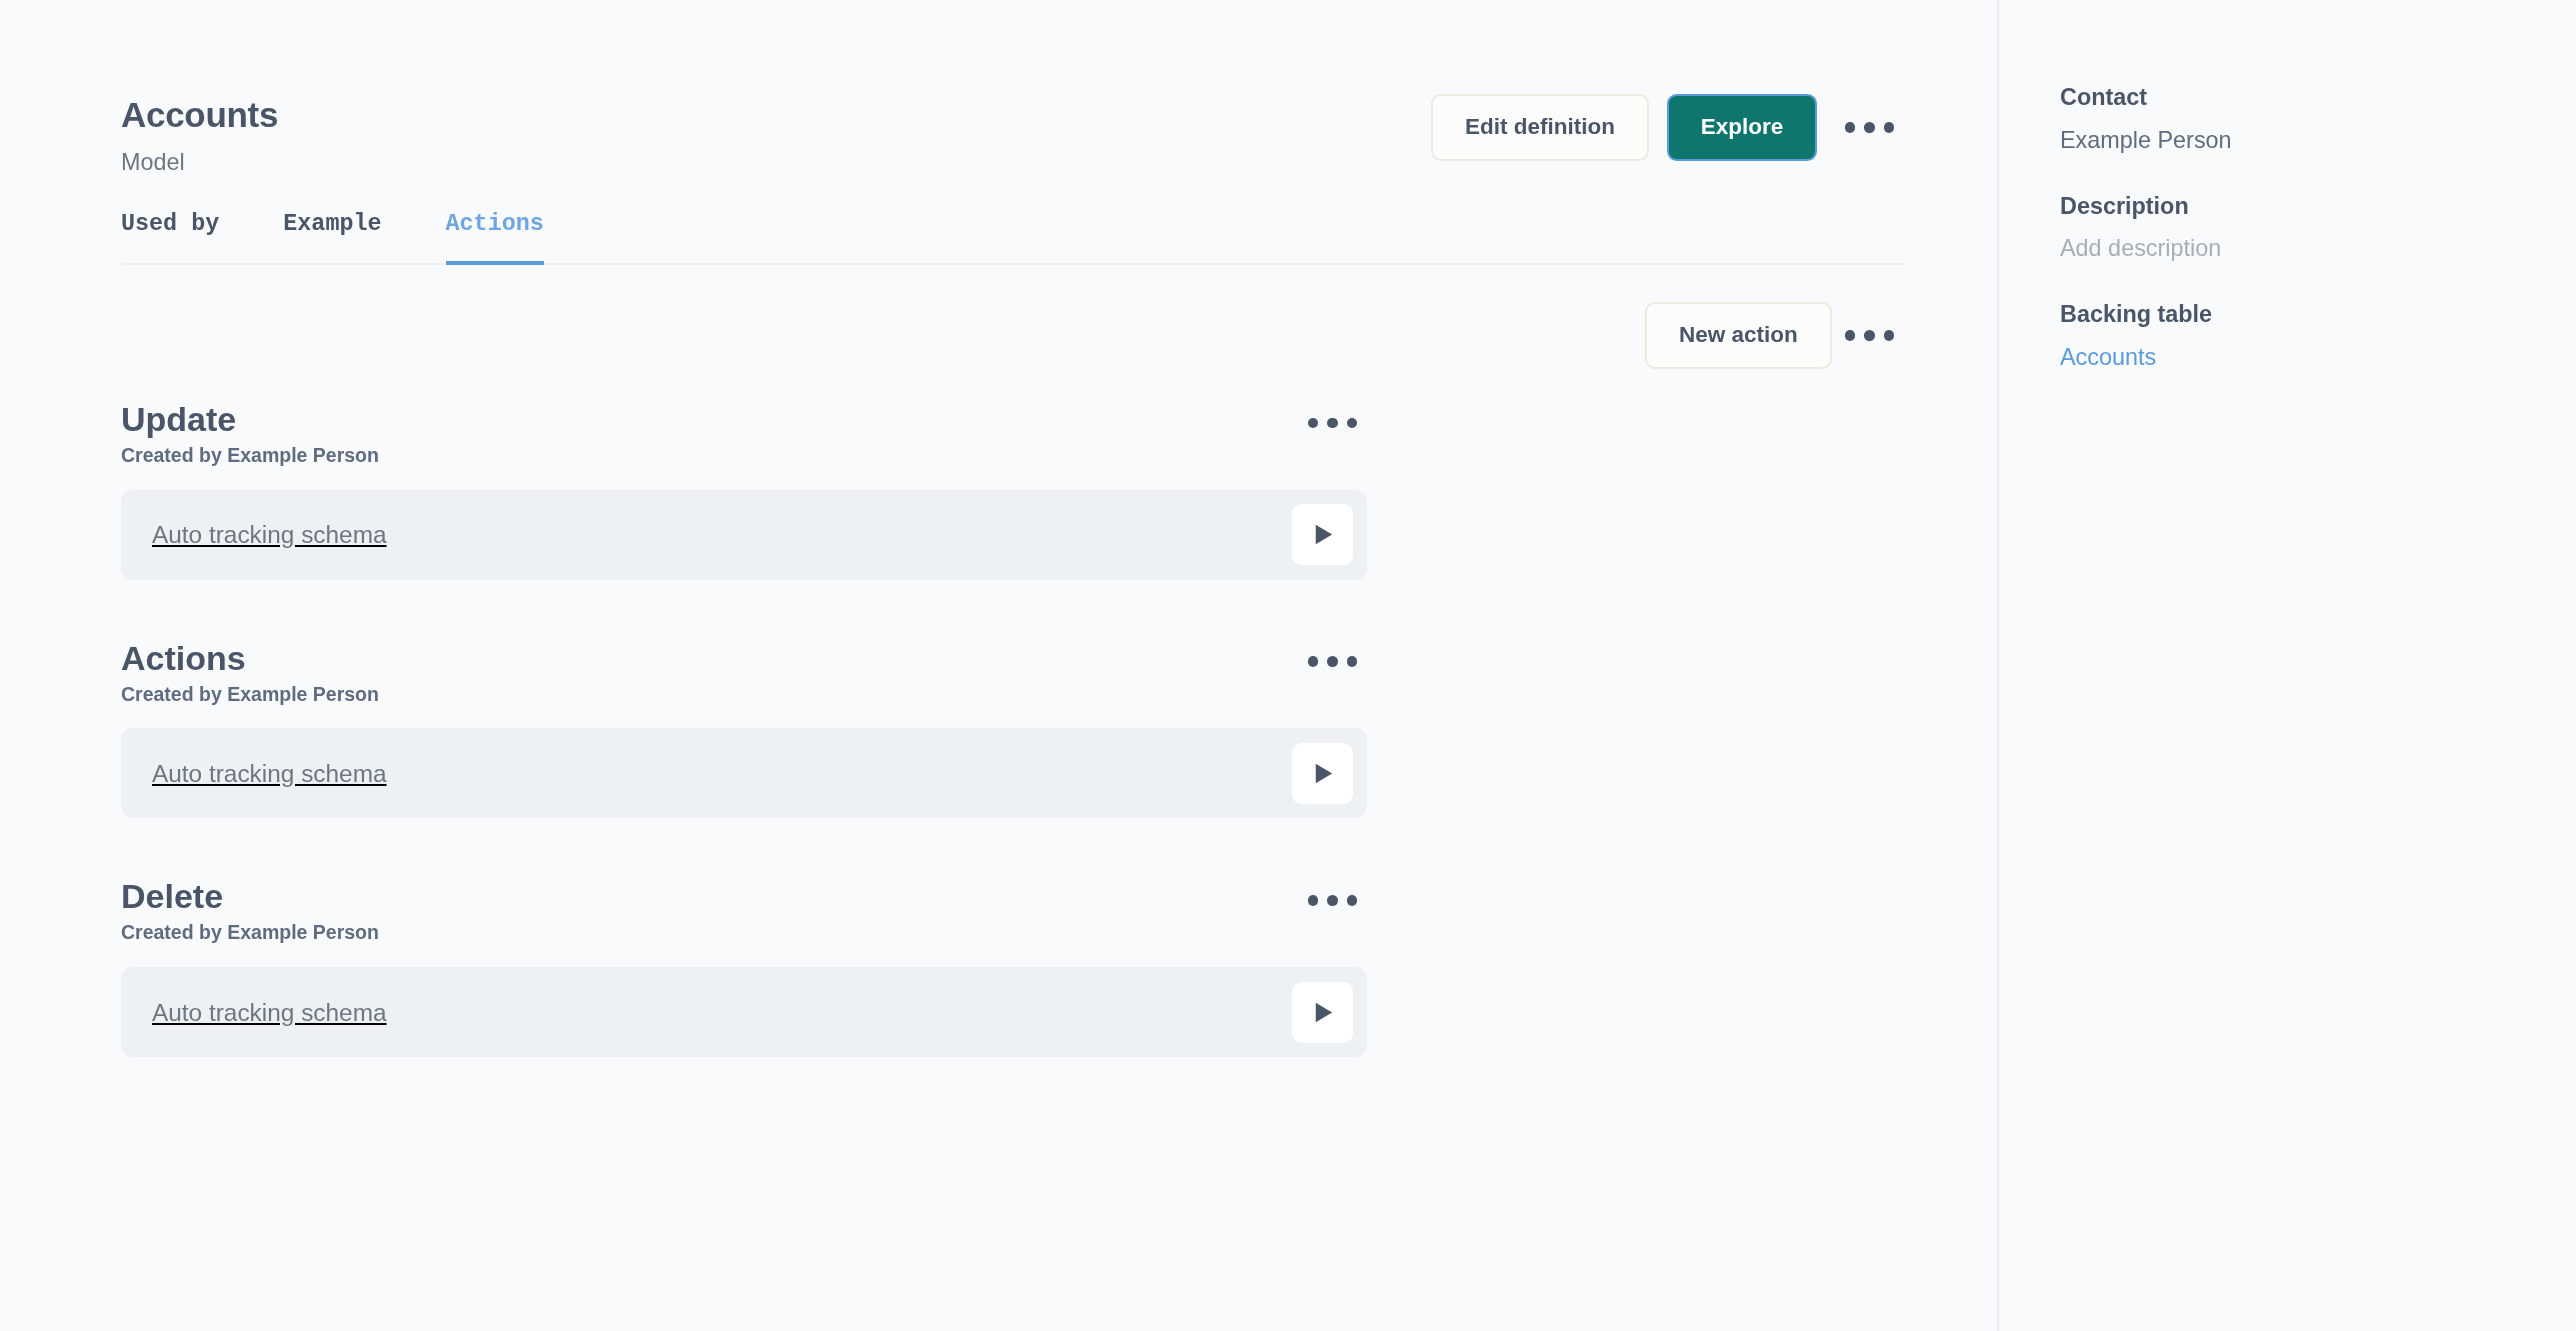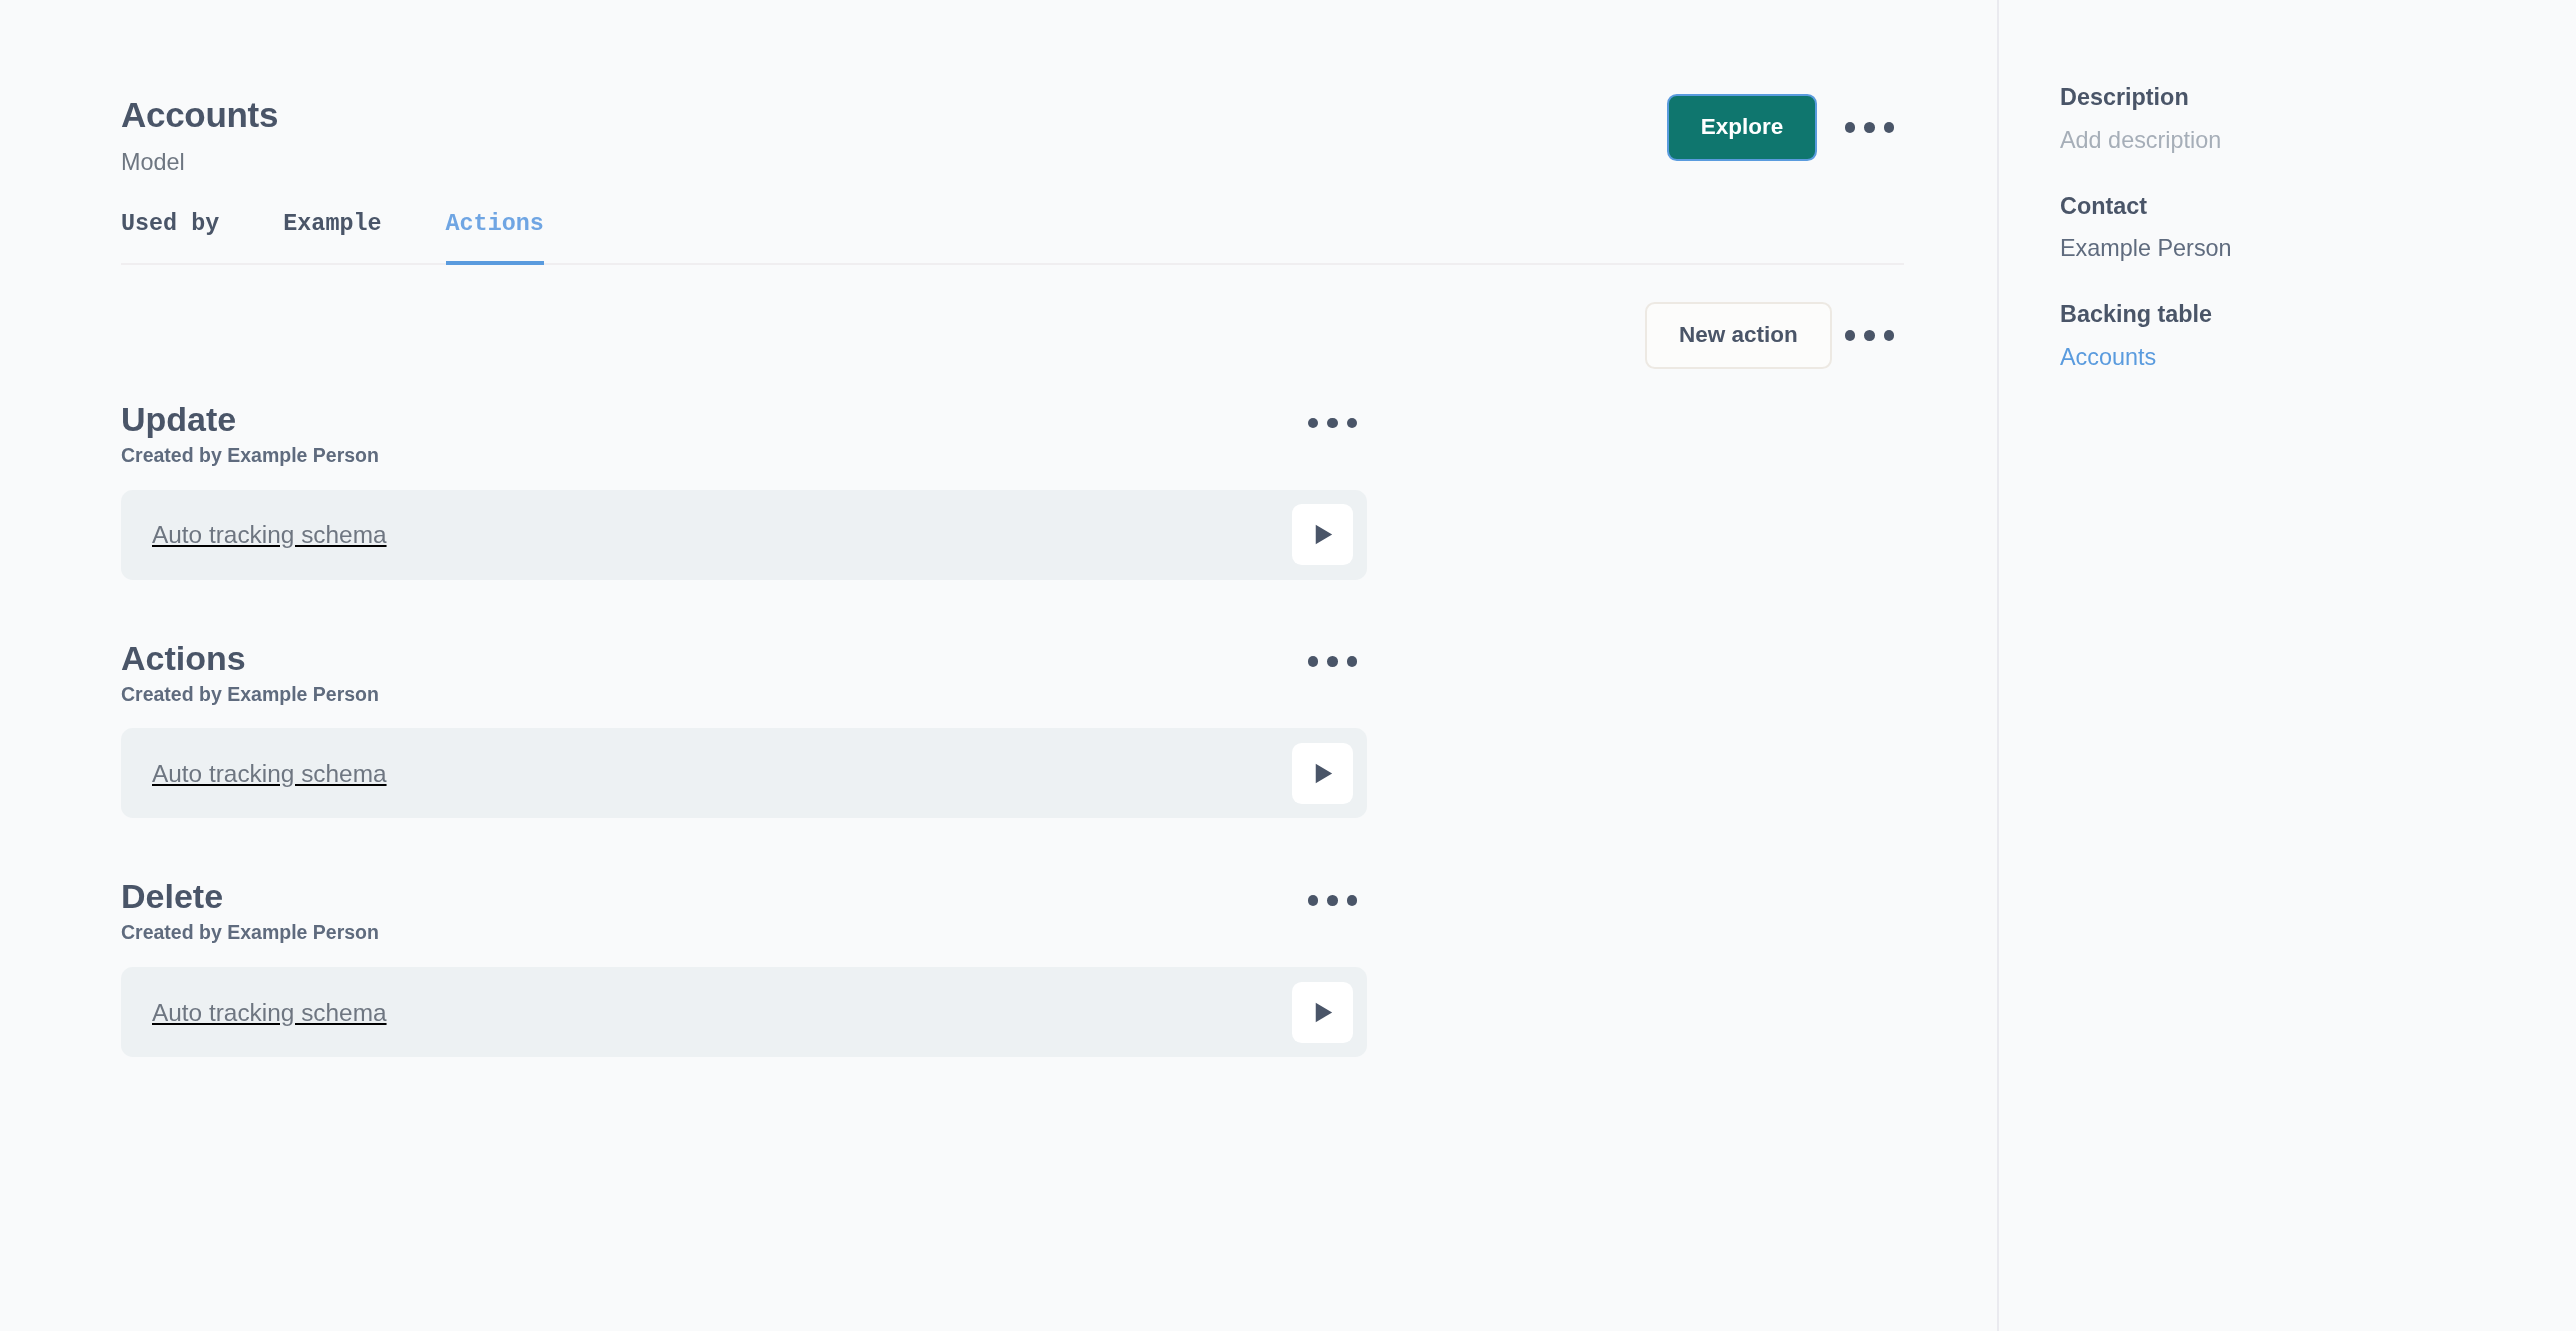--- a/index.html
+++ b/index.html
@@ -237,20 +237,21 @@
 
   <div class="main">
 
     <div class="header-row">
       <div class="title-block">
         <div class="page-title">Accounts</div>
         <div class="page-subtitle">Model</div>
       </div>
 
       <div class="header-actions">
+        <button class="btn btn-secondary">Edit definition</button>
         <button class="btn btn-primary">Explore</button>
         <button class="kebab">
           <i></i>
           <i></i>
           <i></i>
         </button>
       </div>
     </div>
 
     <div class="tabs-wrap">
@@ -337,27 +338,27 @@
           </button>
         </div>
       </div>
 
     </div>
   </div>
 
   <div class="sidebar">
 
     <div class="side-group">
+      <div class="side-label">Contact</div>
+      <div class="side-value">Example Person</div>
+    </div>
+
+    <div class="side-group">
       <div class="side-label">Description</div>
       <div class="side-value placeholder">Add description</div>
-    </div>
-
-    <div class="side-group">
-      <div class="side-label">Contact</div>
-      <div class="side-value">Example Person</div>
     </div>
 
     <div class="side-group">
       <div class="side-label">Backing table</div>
       <div class="side-value link">Accounts</div>
     </div>
 
   </div>
 
 </div>

